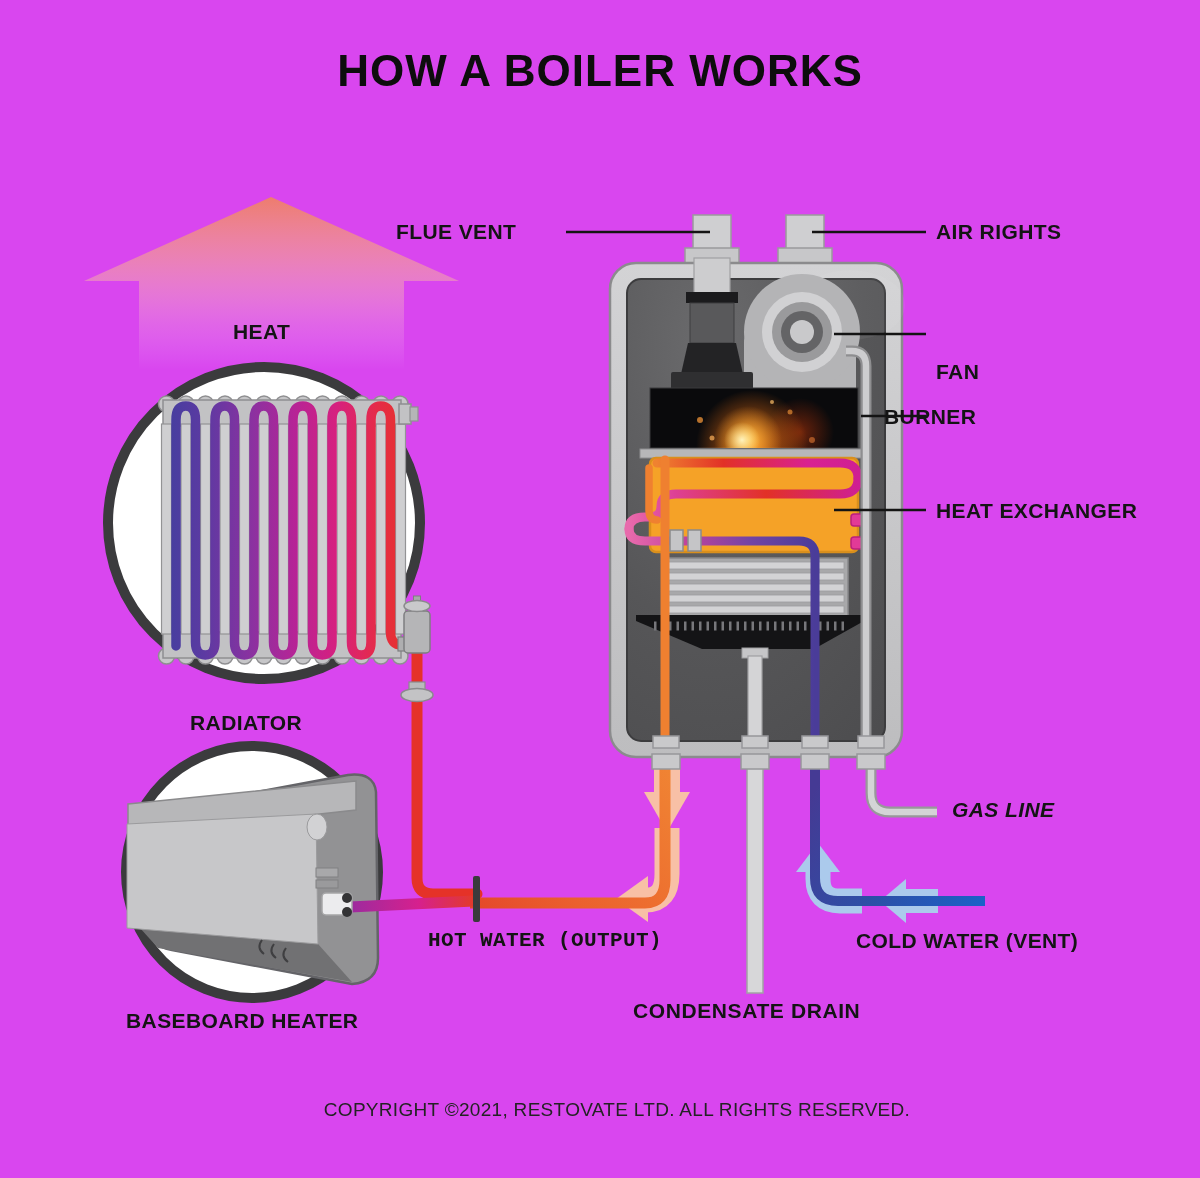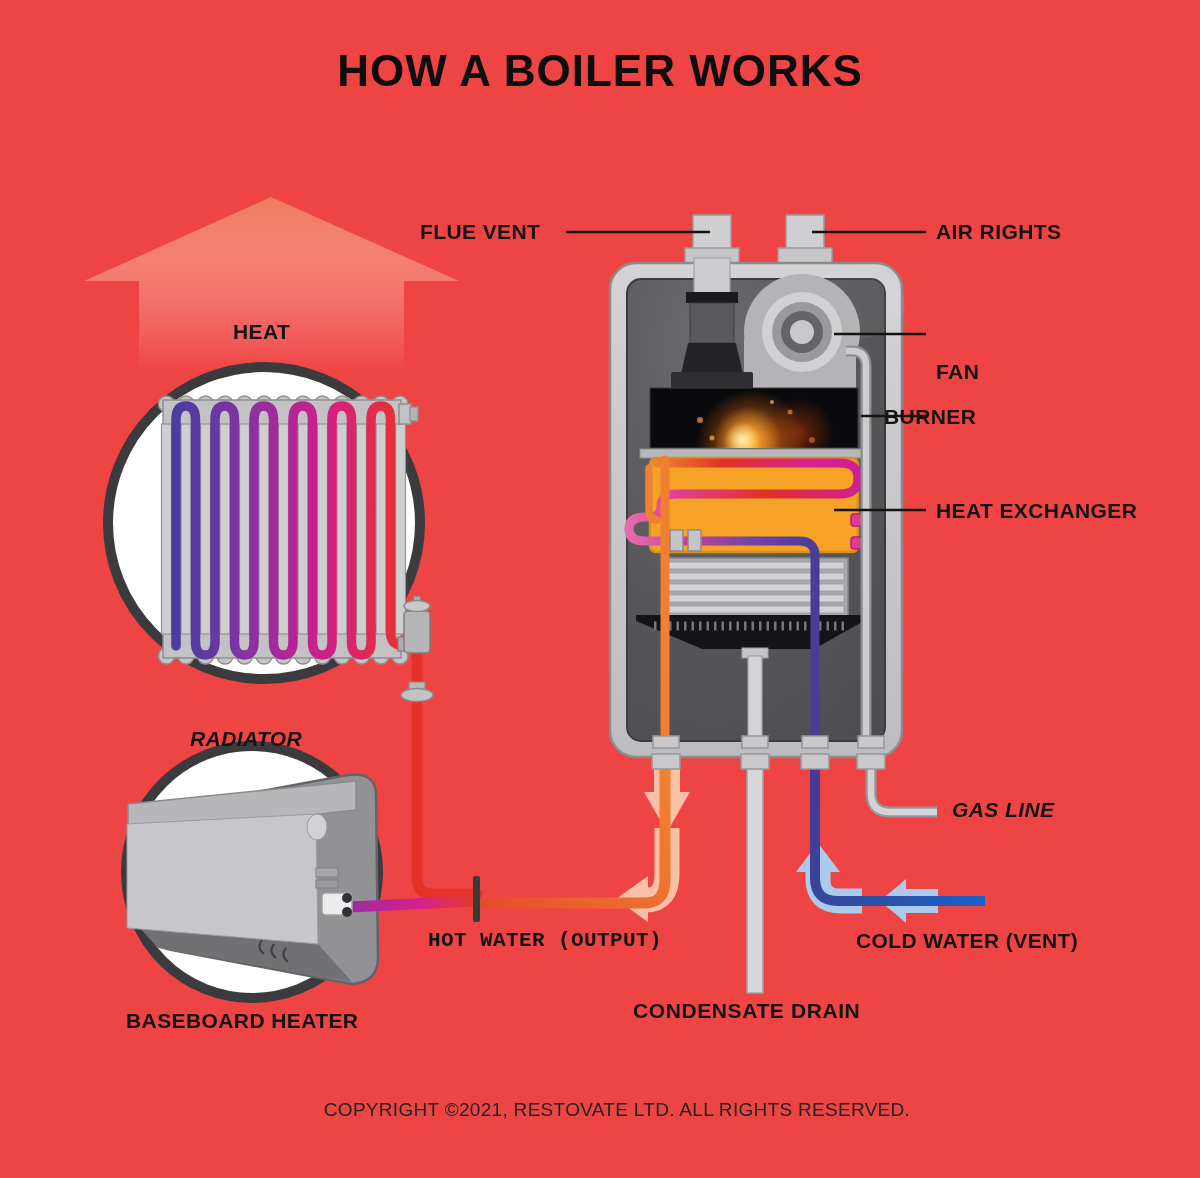--- a/index.html
+++ b/index.html
@@ -1,16 +1,16 @@
 <!DOCTYPE html>
 <html><head>
 <meta charset="utf-8">
 <style>
   html,body{margin:0;padding:0;background:#fff;}
-  #stage{position:relative;width:1200px;height:1178px;background:#ef4444;overflow:hidden;
+  #stage{position:relative;width:1200px;height:1178px;background:#d946ef;overflow:hidden;
          font-family:"Liberation Sans",sans-serif;}
   #diagram-svg{position:absolute;left:0;top:0;}
   .lbl{position:absolute;font:700 21px/1 "Liberation Sans",sans-serif;color:#141414;
        letter-spacing:.4px;white-space:nowrap;}
   #page-title{position:absolute;left:0;right:0;top:49px;text-align:center;
        font:700 44px/1 "Liberation Sans",sans-serif;letter-spacing:1px;color:#0d0d0d;}
   #copyright{position:absolute;left:0;right:0;top:1100px;text-align:center;
        font:400 19px/1 "Liberation Sans",sans-serif;color:#232323;letter-spacing:.3px;margin-left:34px;}
 </style>
 </head>
@@ -318,26 +318,26 @@
     <line x1="812" y1="232" x2="926" y2="232"></line>
     <line x1="834" y1="334" x2="926" y2="334"></line>
     <line x1="861" y1="416" x2="926" y2="416"></line>
     <line x1="834" y1="510" x2="926" y2="510"></line>
   </g>
 </svg>
 
   <div id="page-title">HOW A BOILER WORKS</div>
 
   <div class="lbl" style="left:233px;top:321px;">HEAT</div>
-  <div class="lbl" style="left:420px;top:221px;">FLUE VENT</div>
+  <div class="lbl" style="left:396px;top:221px;">FLUE VENT</div>
   <div class="lbl" style="left:936px;top:221px;">AIR RIGHTS</div>
   <div class="lbl" style="left:936px;top:324px;margin-top:37px;">FAN</div>
   <div class="lbl" style="left:884px;top:406px;">BURNER</div>
   <div class="lbl" style="left:936px;top:500px;">HEAT EXCHANGER</div>
   <div class="lbl" style="left:952px;top:799px;font-style:italic;">GAS LINE</div>
-  <div class="lbl" style="left:190px;top:728px;font-style:italic;">RADIATOR</div>
+  <div class="lbl" style="left:190px;top:712px;">RADIATOR</div>
   <div class="lbl" style="left:126px;top:1010px;">BASEBOARD HEATER</div>
   <div class="lbl" style="left:428px;top:930px;font-family:Liberation Mono, monospace;">HOT WATER (OUTPUT)</div>
   <div class="lbl" style="left:856px;top:930px;">COLD WATER (VENT)</div>
   <div class="lbl" style="left:633px;top:1000px;letter-spacing:.6px;">CONDENSATE DRAIN</div>
 
   <div id="copyright">COPYRIGHT ©2021, RESTOVATE LTD. ALL RIGHTS RESERVED.</div>
 </div>
 
 </body></html>

